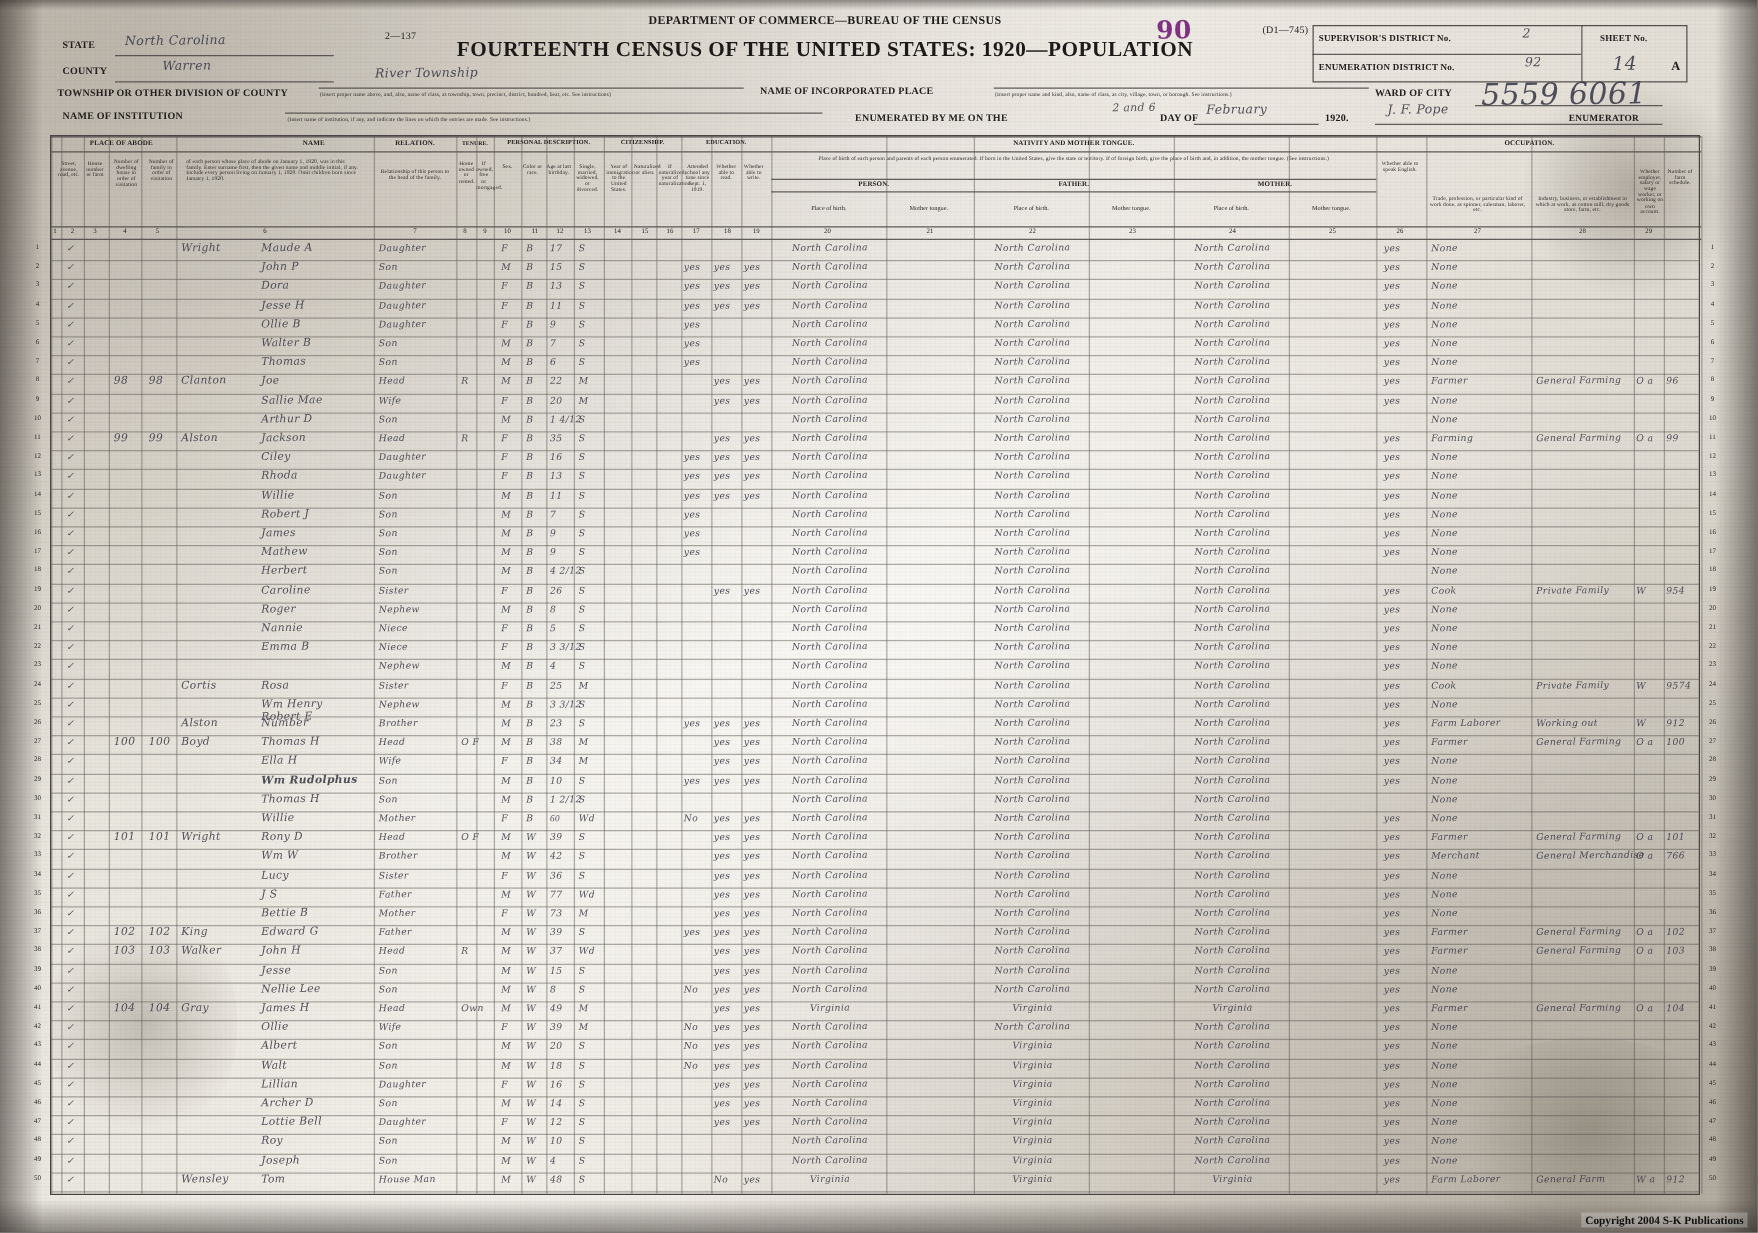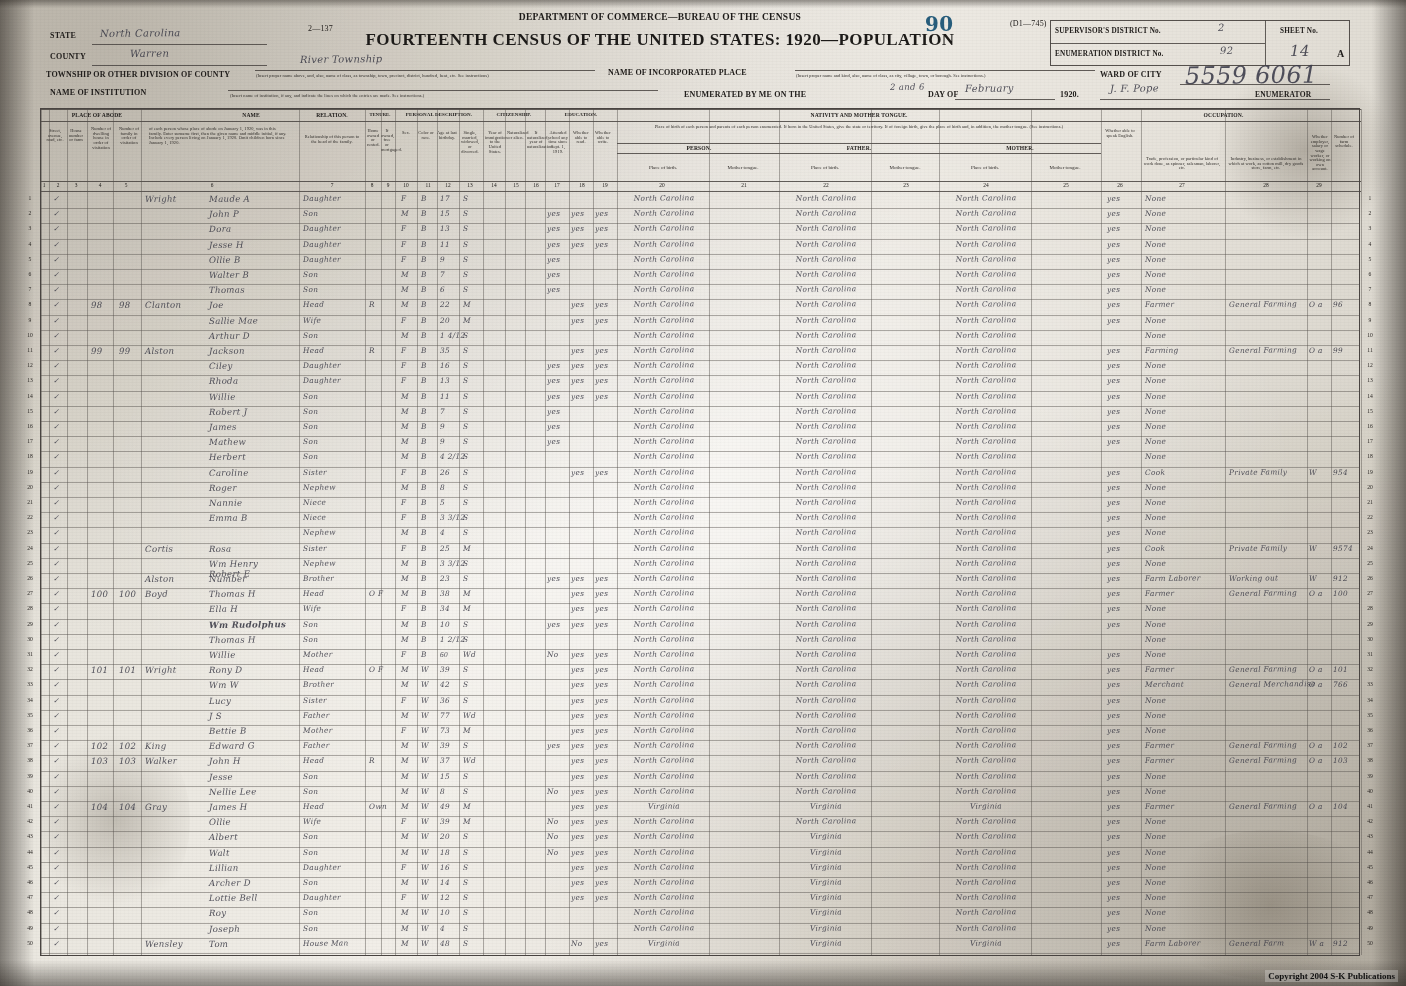--- a/index.html
+++ b/index.html
@@ -81,21 +81,21 @@
   <div class="edge-dark" style="left:0;top:0;width:1406px;height:8px;background:linear-gradient(to bottom, rgba(40,35,30,.45), rgba(40,35,30,0));"></div>
 
   <div class="smudge" style="left:1210px;top:60px;width:190px;height:180px;background:radial-gradient(circle,rgba(90,80,65,.35),rgba(0,0,0,0) 68%);"></div>
   <div class="smudge" style="left:40px;top:720px;width:150px;height:200px;background:radial-gradient(circle,rgba(90,80,65,.28),rgba(0,0,0,0) 68%);"></div>
   <div class="smudge" style="left:1150px;top:830px;width:240px;height:150px;background:radial-gradient(circle,rgba(90,80,65,.30),rgba(0,0,0,0) 68%);"></div>
 
 
   <div class="lbl" style="position:absolute;left:308px;top:24px;font-size:8px;">2—137</div>
   <div id="subtitle">DEPARTMENT OF COMMERCE—BUREAU OF THE CENSUS</div>
   <div id="title">FOURTEENTH CENSUS OF THE UNITED STATES: 1920—POPULATION</div>
-  <div class="hand num" style="position:absolute;left:925px;top:12px;font-size:20px;font-weight:bold;color:#0c4a6e;">90</div>
+  <div class="hand num" style="position:absolute;left:925px;top:12px;font-size:20px;font-weight:bold;color:#701a75;">90</div>
   <div class="lbl" style="position:absolute;left:1010px;top:19px;font-size:8px;">(D1—745)</div>
 
   <div class="lbl lblb" style="position:absolute;left:50px;top:31px;">STATE</div>
   <div class="ln h" style="left:92px;top:44px;width:175px;"></div>
   <div class="hand" style="position:absolute;left:100px;top:28px;">North Carolina</div>
 
   <div class="lbl lblb" style="position:absolute;left:50px;top:52px;">COUNTY</div>
   <div class="ln h" style="left:92px;top:65px;width:175px;"></div>
   <div class="hand" style="position:absolute;left:130px;top:48px;">Warren</div>
 

